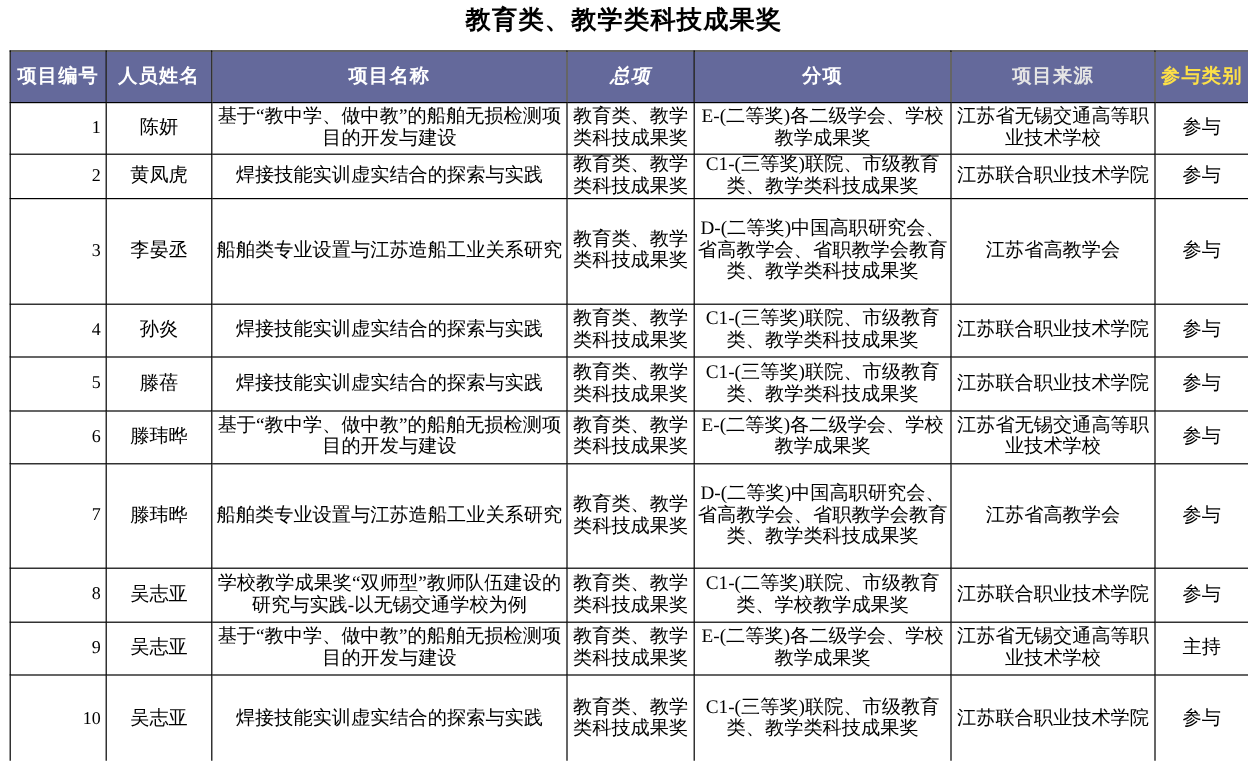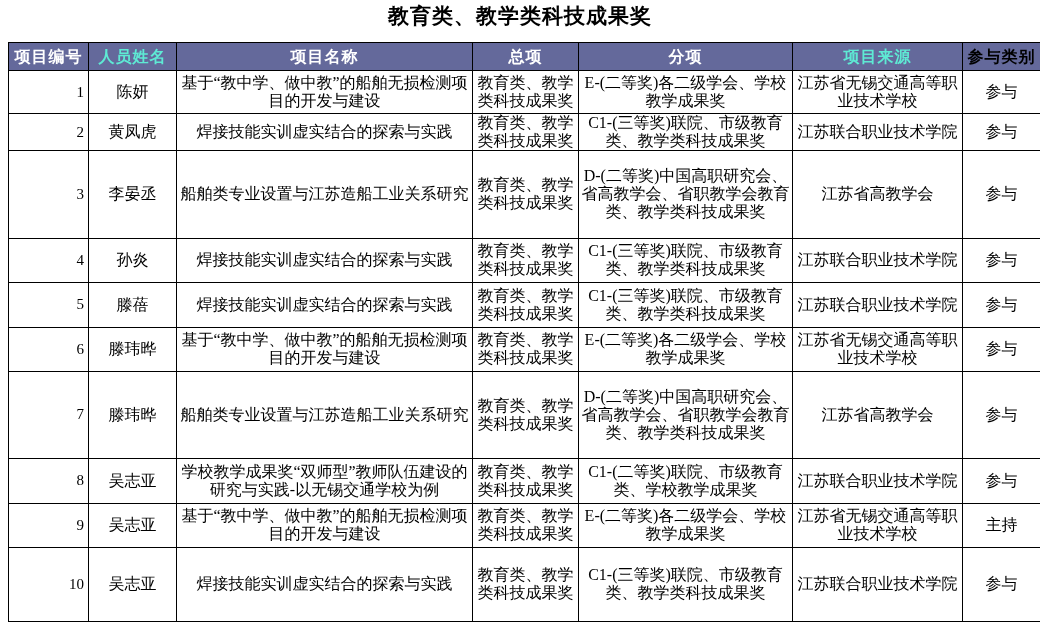--- a/index.html
+++ b/index.html
@@ -61,28 +61,28 @@
   <colgroup>
     <col style="width:80px">
     <col style="width:88px">
     <col style="width:296px">
     <col style="width:106px">
     <col style="width:214px">
     <col style="width:170px">
     <col style="width:78px">
   </colgroup>
   <thead>
-    <tr style="height: 28px;">
+    <tr style="height: 43px;">
         <th style="background: rgb(100, 105, 155); color: rgb(255, 255, 255);">项目编号</th>
-        <th style="background: rgb(100, 105, 155); color: #5eead4;">人员姓名</th>
+        <th style="background: rgb(100, 105, 155); color: #ffffff;">人员姓名</th>
         <th style="background: rgb(100, 105, 155); color: rgb(255, 255, 255);">项目名称</th>
-        <th style="background: rgb(100, 105, 155); color: rgb(255, 255, 255);">总项</th>
+        <th style="background: rgb(100, 105, 155); color: rgb(255, 255, 255); font-style: italic;">总项</th>
         <th style="background: rgb(100, 105, 155); color: #ffffff;">分项</th>
-        <th style="background: rgb(100, 105, 155); color: #5eead4; margin-left: 27px;">项目来源</th>
-        <th style="background: rgb(100, 105, 155); color: #000000;">参与类别</th>
+        <th style="background: rgb(100, 105, 155); color: #e5e5e5; margin-left: 27px;">项目来源</th>
+        <th style="background: rgb(100, 105, 155); color: #fde047;">参与类别</th>
       </tr>
   </thead>
   <tbody>
       <tr style="height: 43px;">
         <td class="col-id">1</td>
         <td class="col-name">陈妍</td>
         <td class="col-project">基于“教中学、做中教”的船舶无损检测项目的开发与建设</td>
         <td class="col-general">教育类、教学类科技成果奖</td>
         <td class="col-sub">E-(二等奖)各二级学会、学校教学成果奖</td>
         <td class="col-source">江苏省无锡交通高等职业技术学校</td>

